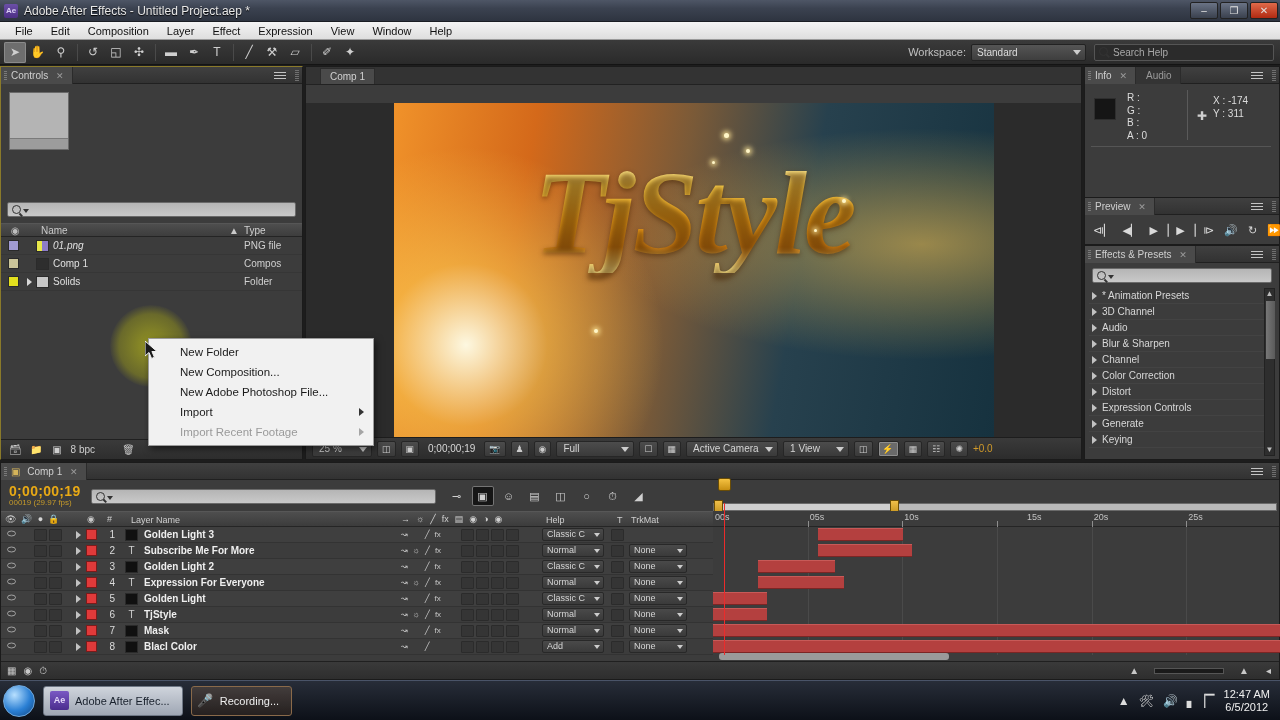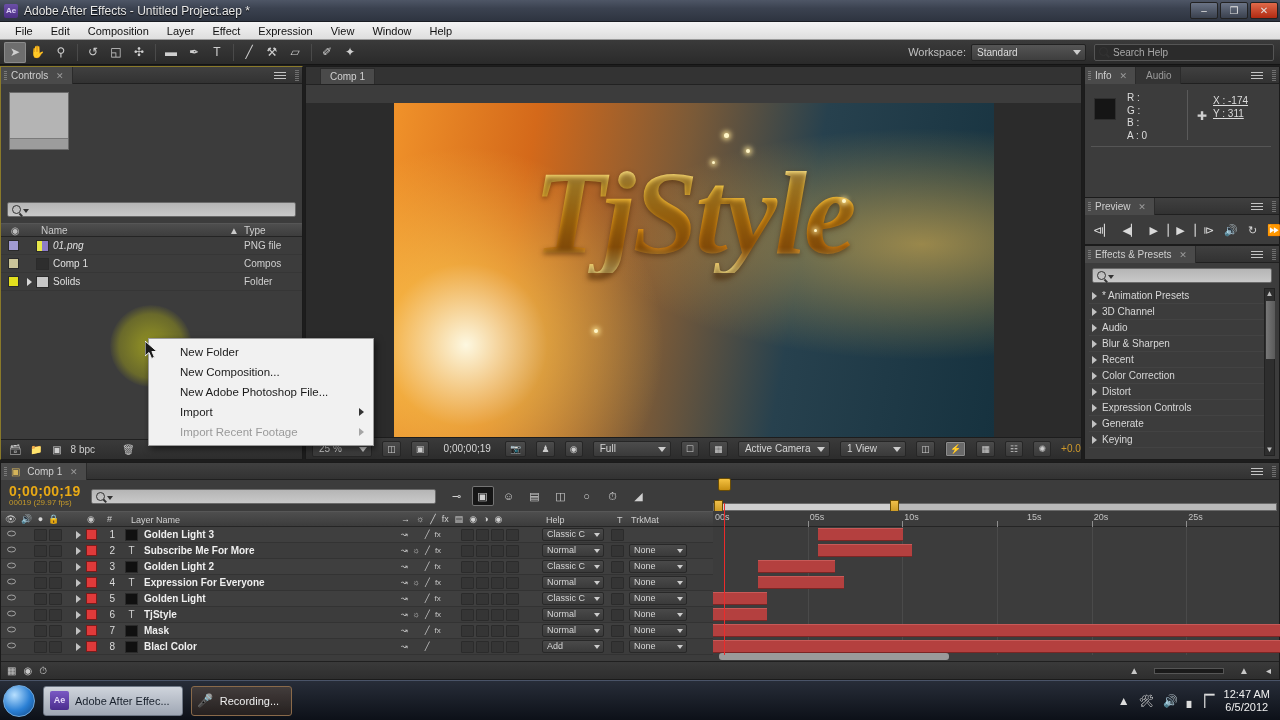--- a/index.html
+++ b/index.html
@@ -157,21 +157,21 @@
     font-style:italic; letter-spacing:-3px; line-height:1;
     background:linear-gradient(180deg,#fff3b0 4%,#ffd34a 26%,#f0a219 56%,#c97a12 78%,#ffe98a 96%);
     -webkit-background-clip:text; background-clip:text; color:transparent;
     text-shadow:0 2px 5px rgba(70,35,0,.55);
   }
   .spark { position:absolute; border-radius:50%; background:#fff6c8;
     box-shadow:0 0 5px 2px rgba(255,230,150,.85); }
   .comp-bottombar {
     position:absolute; left:0; bottom:0; width:100%; height:22px;
     background:linear-gradient(180deg,#3a3a3a,#2c2c2c); border-top:1px solid #1d1d1d;
-    display:flex; align-items:center; padding-left:6px; gap:5px; font-size:10px;justify-content:space-between;
+    display:flex; align-items:center; padding-left:6px; gap:5px; font-size:10px;
   }
   .cbtn { height:16px; min-width:17px; padding:0 4px;
     background:linear-gradient(180deg,#4c4c4c,#3a3a3a); border:1px solid #262626;
     border-radius:2px; color:#ccc; display:flex; align-items:center;
     justify-content:center; font-size:9px; }
   .cbtn.on { background:#6a6a6a; box-shadow:inset 0 0 0 1px #8d8d8d; }
   .cselect { height:16px; background:linear-gradient(180deg,#4c4c4c,#3a3a3a);
     border:1px solid #262626; border-radius:2px; color:#d4d4d4; font-size:10px;
     padding:0 16px 0 6px; line-height:14px; position:relative; }
   .cselect .car { position:absolute; right:4px; top:5px;
@@ -183,21 +183,21 @@
   #infoPanel { left:1084px; top:66px; width:196px; height:131px; }
   .info-body { position:absolute; left:0; top:17px; width:100%; height:113px;
     background:#3c3c3c; }
   .info-sw { position:absolute; left:9px; top:14px; width:22px; height:22px;
     background:#151515; border:1px solid #2e2e2e; }
   .info-rgba { position:absolute; left:42px; top:8px; font-size:10px;
     color:#dcdcdc; line-height:12.5px; }
   .info-vdiv { position:absolute; left:102px; top:6px; width:1px; height:50px;
     background:#5a5a5a; }
   .info-xy { position:absolute; left:128px; top:10px; font-size:10px;
-    color:#dcdcdc; line-height:13px;text-decoration:underline; }
+    color:#dcdcdc; line-height:13px; }
   .info-plus { position:absolute; left:112px; top:25px; color:#cfcfcf; font-size:12px; }
   .info-hdiv { position:absolute; left:6px; top:62px; width:180px; height:1px;
     background:#555; }
 
   #previewPanel { left:1084px; top:197px; width:196px; height:48px; }
   .prev-row { position:absolute; left:0; top:18px; width:100%; height:28px;
     display:flex; align-items:center; padding-left:8px; gap:10px; }
   .prev-btn { color:#dadada; font-size:11px; }
 
   #effectsPanel { left:1084px; top:245px; width:196px; height:215px; }
@@ -585,21 +585,21 @@
         <div class="fx-item">
           <span class="tri"></span>
           <span>Audio</span>
         </div>
         <div class="fx-item">
           <span class="tri"></span>
           <span>Blur &amp; Sharpen</span>
         </div>
         <div class="fx-item">
           <span class="tri"></span>
-          <span>Recent</span>
+          <span>Channel</span>
         </div>
         <div class="fx-item">
           <span class="tri"></span>
           <span>Color Correction</span>
         </div>
         <div class="fx-item">
           <span class="tri"></span>
           <span>Distort</span>
         </div>
         <div class="fx-item">

